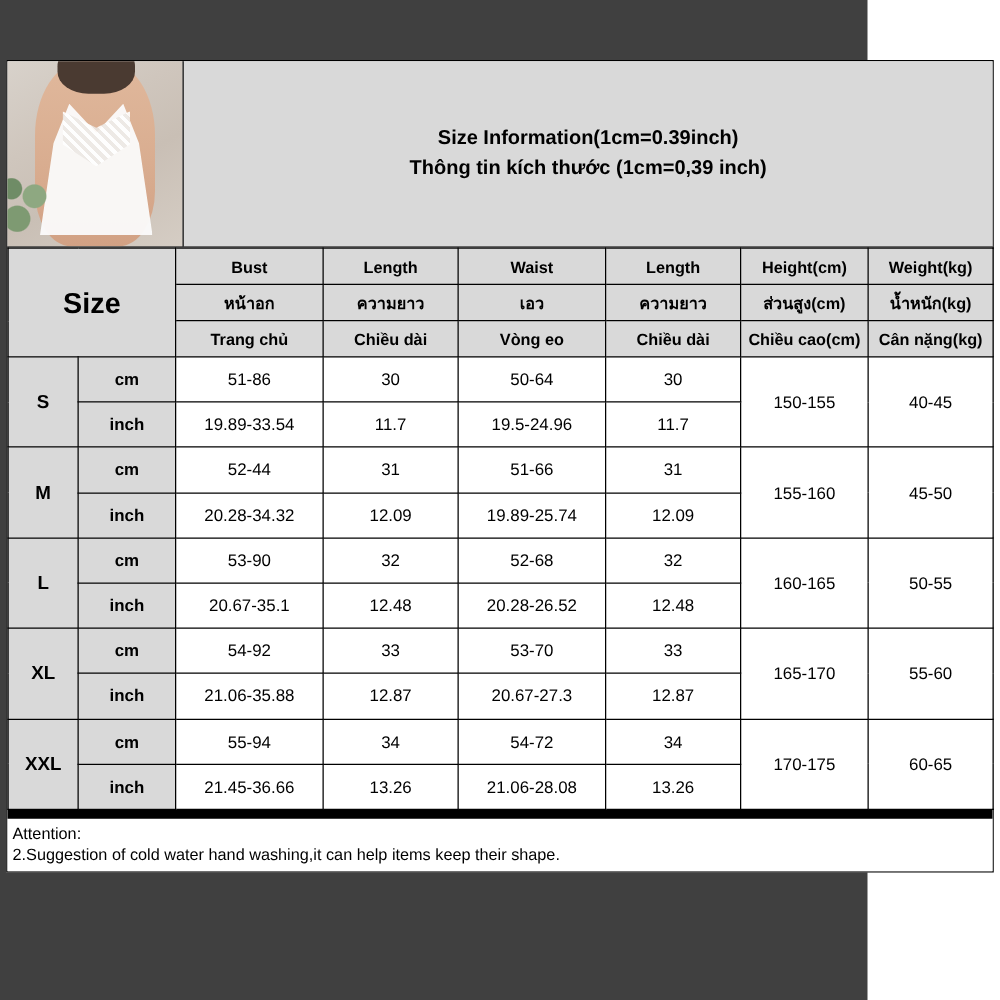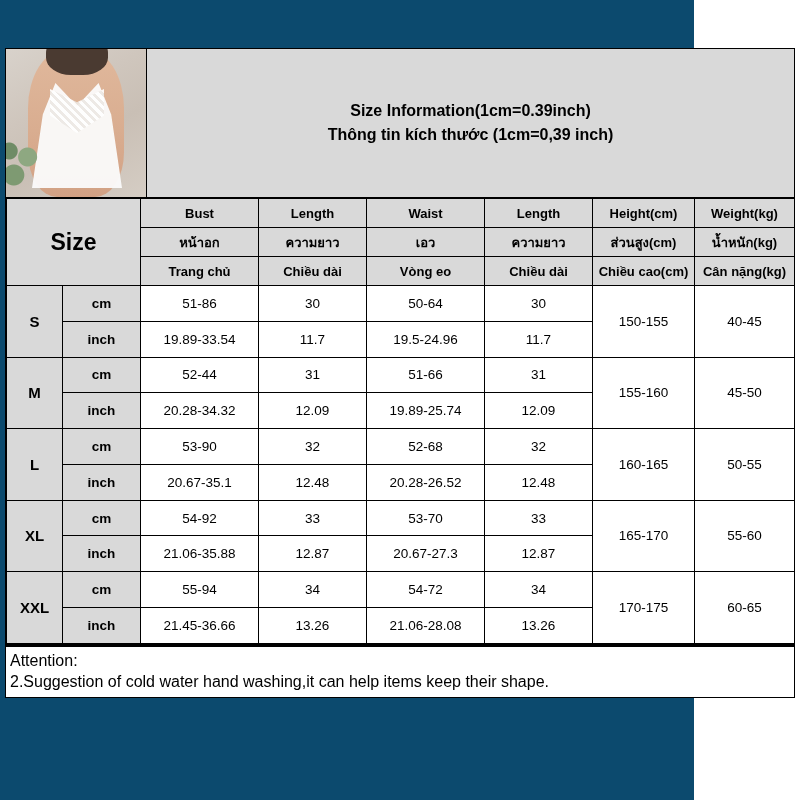--- a/index.html
+++ b/index.html
@@ -11,21 +11,21 @@
     width: 800px;
     height: 800px;
     font-family: "Liberation Sans", sans-serif;
     color: #000000;
     overflow: hidden;
   }
   #sheet {
     position: relative;
     width: 694px;
     height: 800px;
-    background: #0c4a6e;
+    background: #404040;
     text-decoration: underline;
   }
   .chart {
     position: absolute;
     left: 5px;
     top: 48px;
     width: 790px;
     height: 650px;
     border: 1px solid #000;
     box-sizing: border-box;
@@ -133,23 +133,23 @@
   .col-size  { width: 56px; }
   .col-unit  { width: 78px; }
   .col-bust  { width: 118px; }
   .col-len1  { width: 108px; }
   .col-waist { width: 118px; }
   .col-len2  { width: 108px; }
   .col-h     { width: 102px; }
   .col-w     { width: 100px; }
   
   .attention {
-    border-top: 3px solid #000000;
+    border-top: 7px solid #000000;
     padding: 3px 4px 4px 4px;
-    font-size: 16px;
+    font-size: 13px;
     line-height: 1.35;
     background: #fff;
   }
   .attention p { margin: 0; }
 </style>
 </head>
 <body>
 
 <div id="sheet">
 

